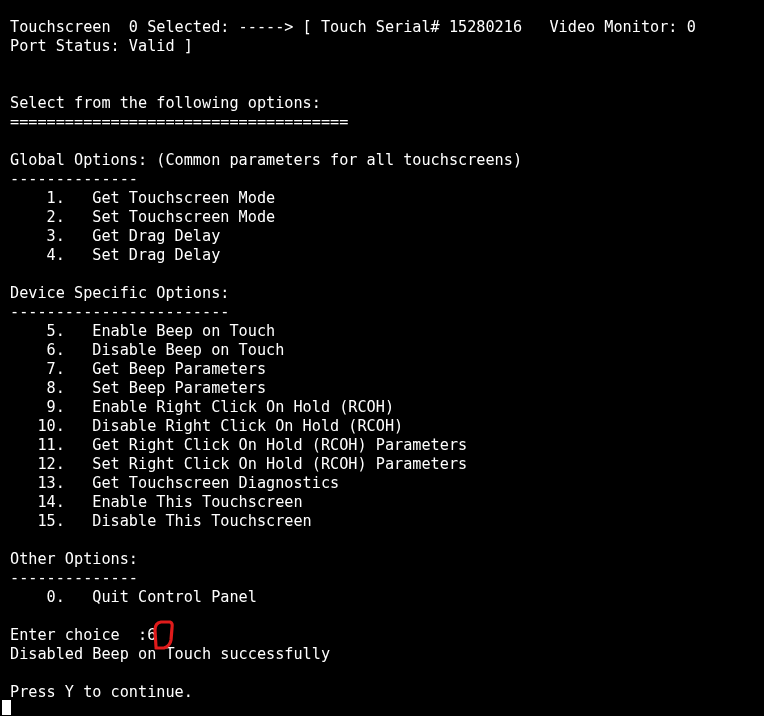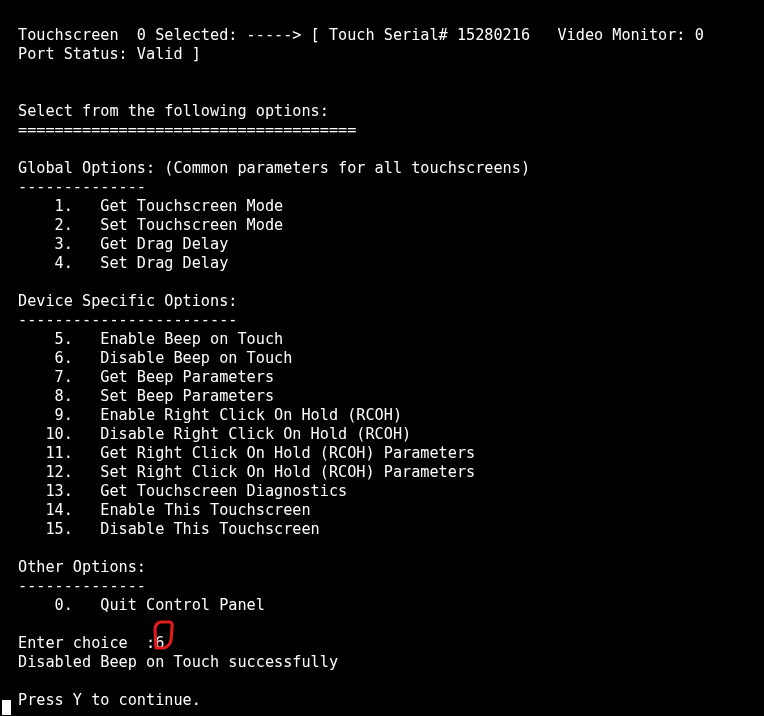--- a/index.html
+++ b/index.html
@@ -24,21 +24,21 @@
     line-height: 19px;
     letter-spacing: 0px;
     padding: 0;
     box-sizing: border-box;
   }
   .screen-text {
     position: absolute;
     left: 2px;
     top: 10px;
     white-space: pre;
-    margin: 16px;
+    margin: 8px;
     font-family: "DejaVu Sans Mono", "Liberation Mono", monospace;
     font-size: 15.2px;
     line-height: 19px;
     color: #ffffff;
   }
   .cursor-block {
     position: absolute;
     left: 2px;
     top: 700px;
     width: 9px;

